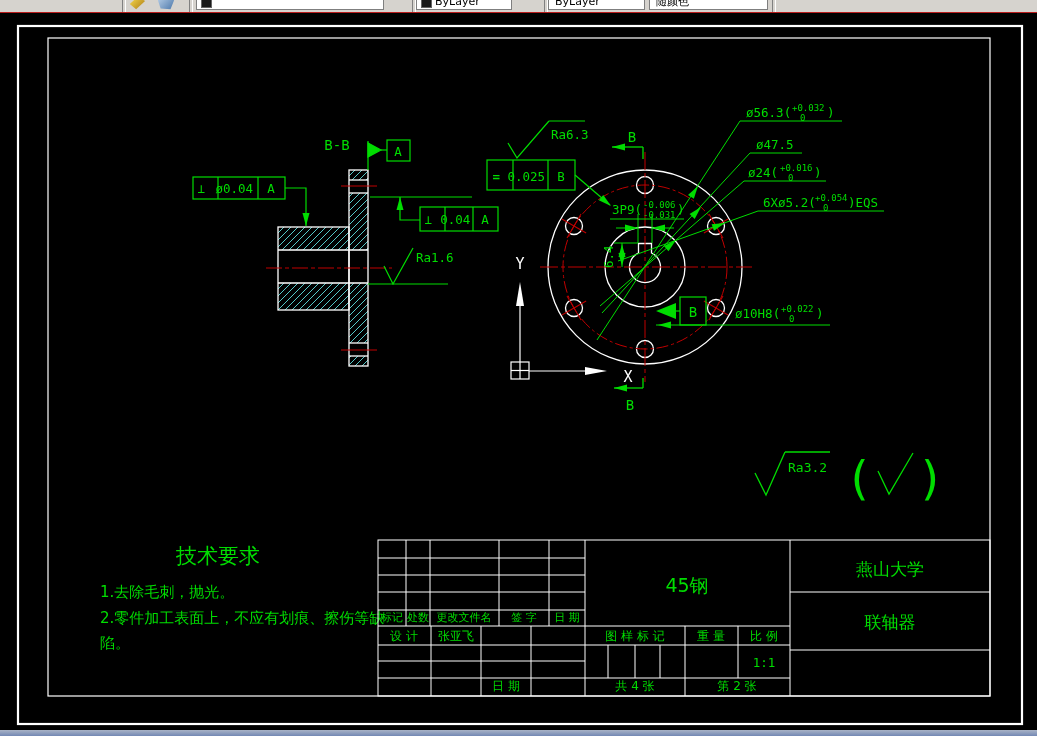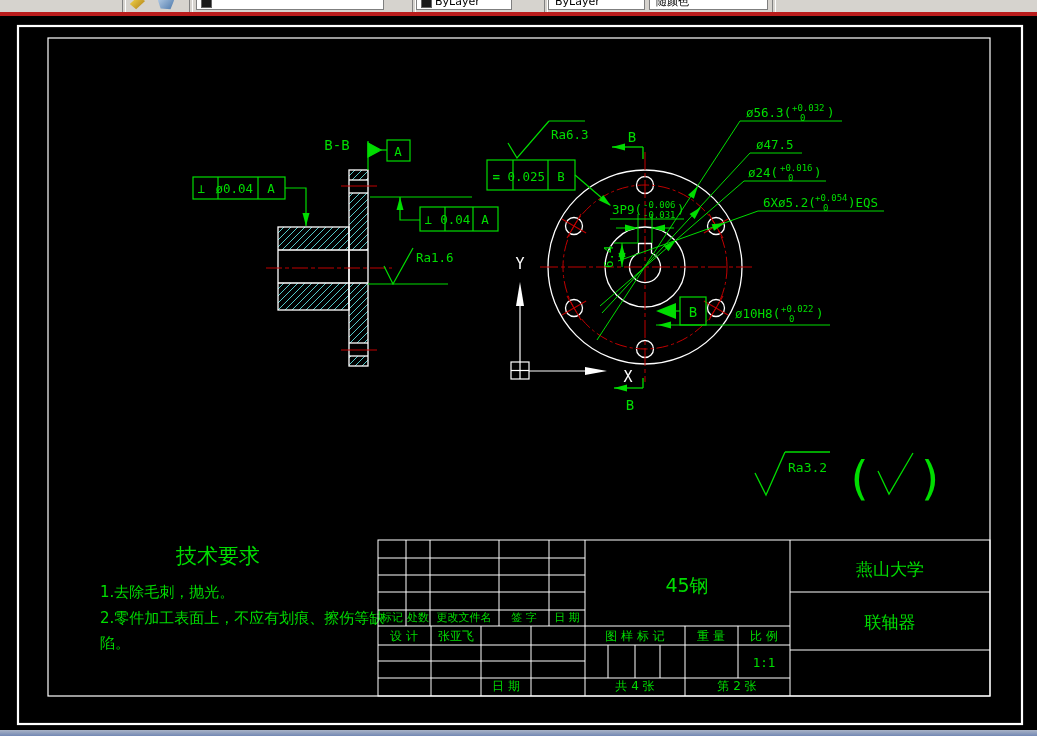--- a/index.html
+++ b/index.html
@@ -1,18 +1,18 @@
 <!DOCTYPE html>
 <html><head>
 <meta charset="utf-8">
 <style>
   html,body{margin:0;padding:0;background:#000;width:1037px;height:736px;overflow:hidden;}
   #stage{position:relative;width:1037px;height:736px;background:#000;font-family:"DejaVu Sans",sans-serif;}
   
-  #toolbar{position:absolute;top:0;left:0;width:1037px;height:12px;background:#d6d3ce;overflow:hidden;border-bottom:4px solid #b91c1c;}
+  #toolbar{position:absolute;top:0;left:0;width:1037px;height:12px;background:#d6d3ce;overflow:hidden;border-bottom:1px solid #b91c1c;}
   .combo{position:absolute;top:-9px;height:19px;background:#fff;border:1px solid #7f7f7f;font-size:11px;line-height:19px;color:#000;font-family:"DejaVu Sans",sans-serif;white-space:nowrap;padding-left:18px;box-sizing:border-box;}
   .combo .swatch{position:absolute;left:4px;top:6px;width:9px;height:8px;background:#1a1a1a;border:1px solid #666;}
   .tb-sep{position:absolute;top:0;height:12px;width:2px;border-left:1px solid #808080;border-right:1px solid #fdfdfd;}
   .tb-icon{position:absolute;top:-5px;width:18px;height:15px;}
   #tb-icon-1{left:128px;background:linear-gradient(135deg,#f0d24a 20%,#b98c1e 80%);clip-path:polygon(10% 60%,55% 10%,95% 40%,45% 95%);}
   #tb-icon-2{left:157px;background:linear-gradient(135deg,#aac4e0 20%,#5f87b5 80%);clip-path:polygon(50% 5%,95% 35%,75% 95%,20% 90%,5% 35%);}
   
   #bottom-strip{position:absolute;left:0;bottom:0;width:1037px;height:6px;background:linear-gradient(#a9b3c6,#7388b4);}
   
   .dim{fill:#00dd00;font-family:"DejaVu Sans Mono","Liberation Mono",monospace;font-size:12.5px;}

